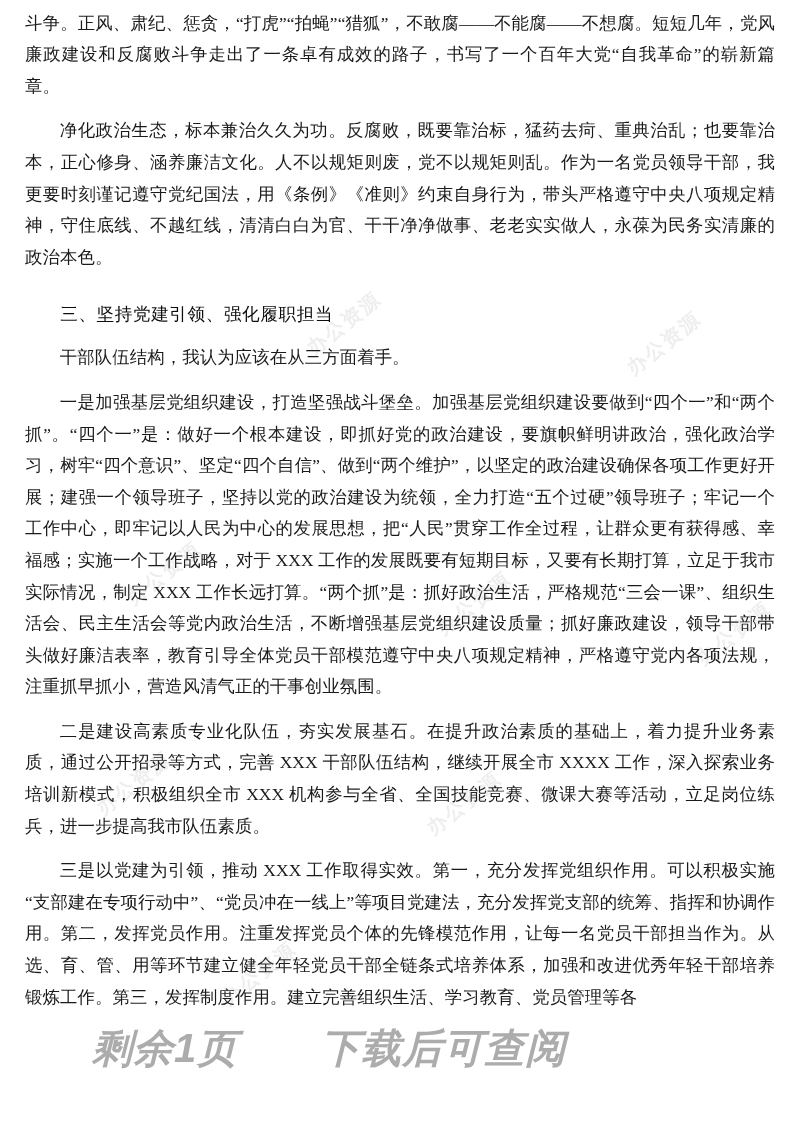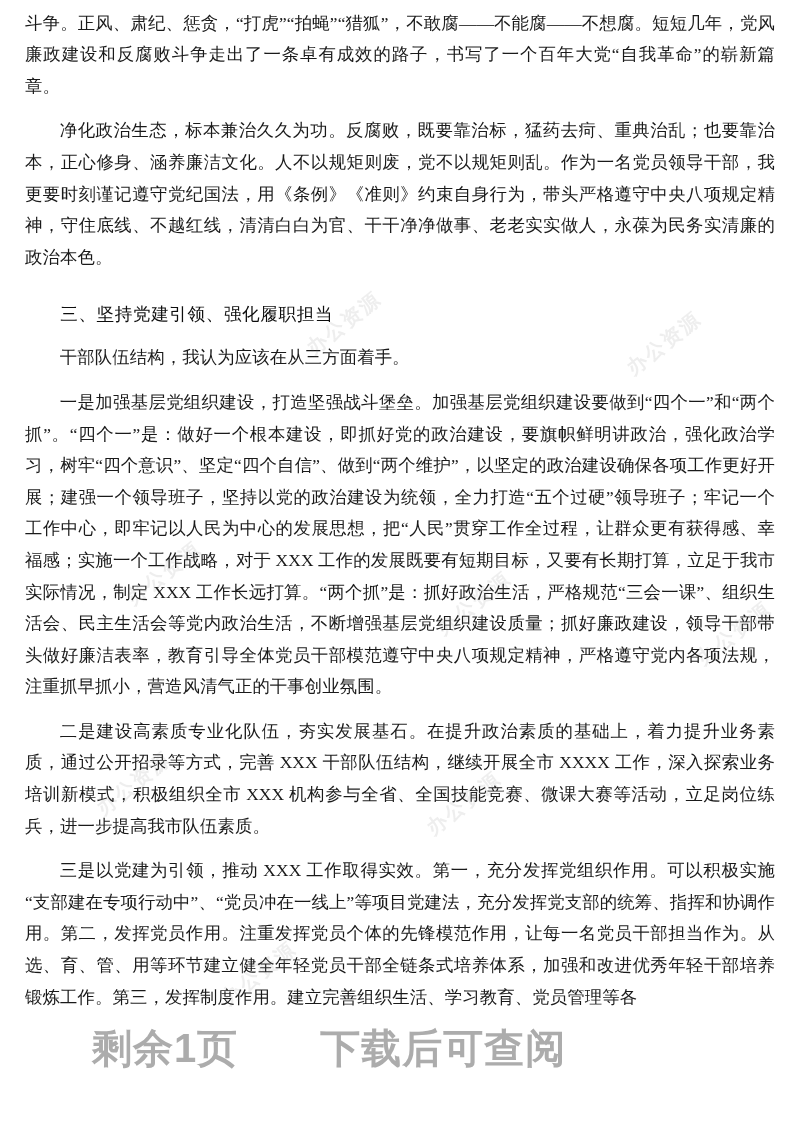--- a/index.html
+++ b/index.html
@@ -78,20 +78,21 @@
   }
   h2.heading + p.para { margin-top: 12px; }
   
   .footer-teaser {
     position: absolute;
     left: 0;
     top: 1022px;
     width: 658px;
     text-align: center;
     z-index: 4;
+    font-style: italic;
   }
   .footer-teaser .ft-text {
     display: inline-block;
     color: #acacac;
     font-size: 40px;
     font-weight: bold;
     letter-spacing: 1px;
     font-family: "Liberation Sans", "DejaVu Sans", sans-serif;
     line-height: 52px;
     white-space: pre;

